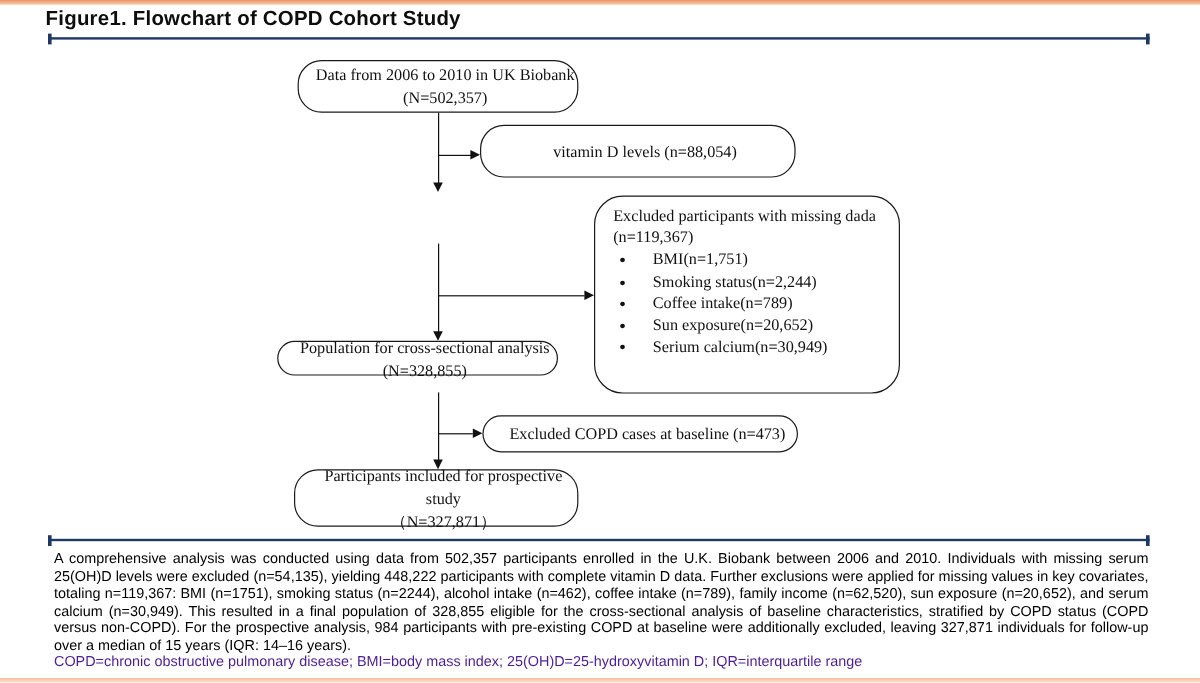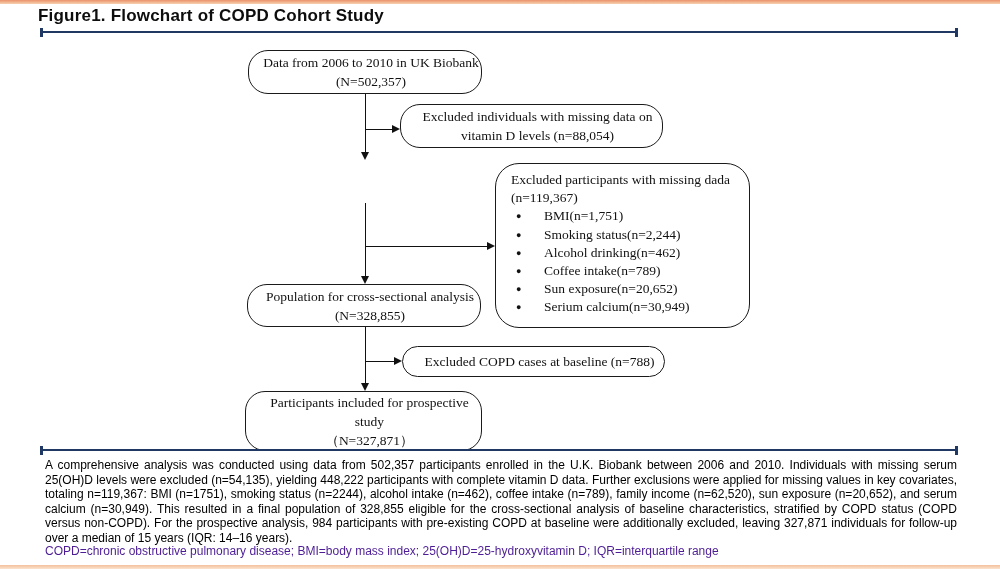--- a/index.html
+++ b/index.html
@@ -58,46 +58,44 @@
   <div class="rule rule-top"></div>
 
   <div class="flow">
 
     <div class="fbox" style="left:248px; top:50px; width:234px; height:44px;">
       <div>Data from 2006 to 2010 in UK Biobank</div>
       <div>(N=502,357)</div>
     </div>
 
     <div class="fbox" style="left:400px; top:104px; width:263px; height:44px;">
-      <div>Excluded individuals with missing data on</div>
       <div>vitamin D levels (n=88,054)</div>
     </div>
 
 
     <div class="fbox bigbox" style="left:495px; top:163px; width:255px; height:165px;">
       <div>Excluded participants with missing dada</div>
       <div>(n=119,367)</div>
       <div class="bb-item"><span class="bullet">●</span><span>BMI(n=1,751)</span></div>
       <div class="bb-item"><span class="bullet">●</span><span>Smoking status(n=2,244)</span></div>
-      <div class="bb-item"><span class="bullet">●</span><span>Alcohol drinking(n=462)</span></div>
       <div class="bb-item"><span class="bullet">●</span><span>Coffee intake(n=789)</span></div>
       <div class="bb-item"><span class="bullet">●</span><span>Sun exposure(n=20,652)</span></div>
       <div class="bb-item"><span class="bullet">●</span><span>Serium calcium(n=30,949)</span></div>
     </div>
 
-    <div class="fbox" style="left:247px; top:284px; width:234px; height:43px;font-family:Liberation Serif, serif;">
+    <div class="fbox" style="left:231px; top:284px; width:234px; height:29px;font-family:Liberation Serif, serif;">
       <div>Population for cross-sectional analysis</div>
       <div>(N=328,855)</div>
     </div>
 
     <div class="fbox" style="left:402px; top:346px; width:263px; height:31px;">
-      <div>Excluded COPD cases at baseline (n=788)</div>
+      <div>Excluded COPD cases at baseline (n=473)</div>
     </div>
 
-    <div class="fbox" style="left:245px; top:391px; width:237px; height:60px;">
+    <div class="fbox" style="left:245px; top:391px; width:237px; height:48px;">
       <div>Participants included for prospective study</div>
       <div>（N=327,871）</div>
     </div>
 
     <div class="conn-v" style="left:364.5px; top:94px;  height:59px;"></div>
     <div class="arr-d" style="left:360.5px; top:152px;"></div>
     <div class="conn-h" style="left:365px; top:128.5px; width:28px;"></div>
     <div class="arr-r" style="left:392px; top:124.5px;"></div>
 
     <div class="conn-v" style="left:364.5px; top:203px; height:74px;"></div>

